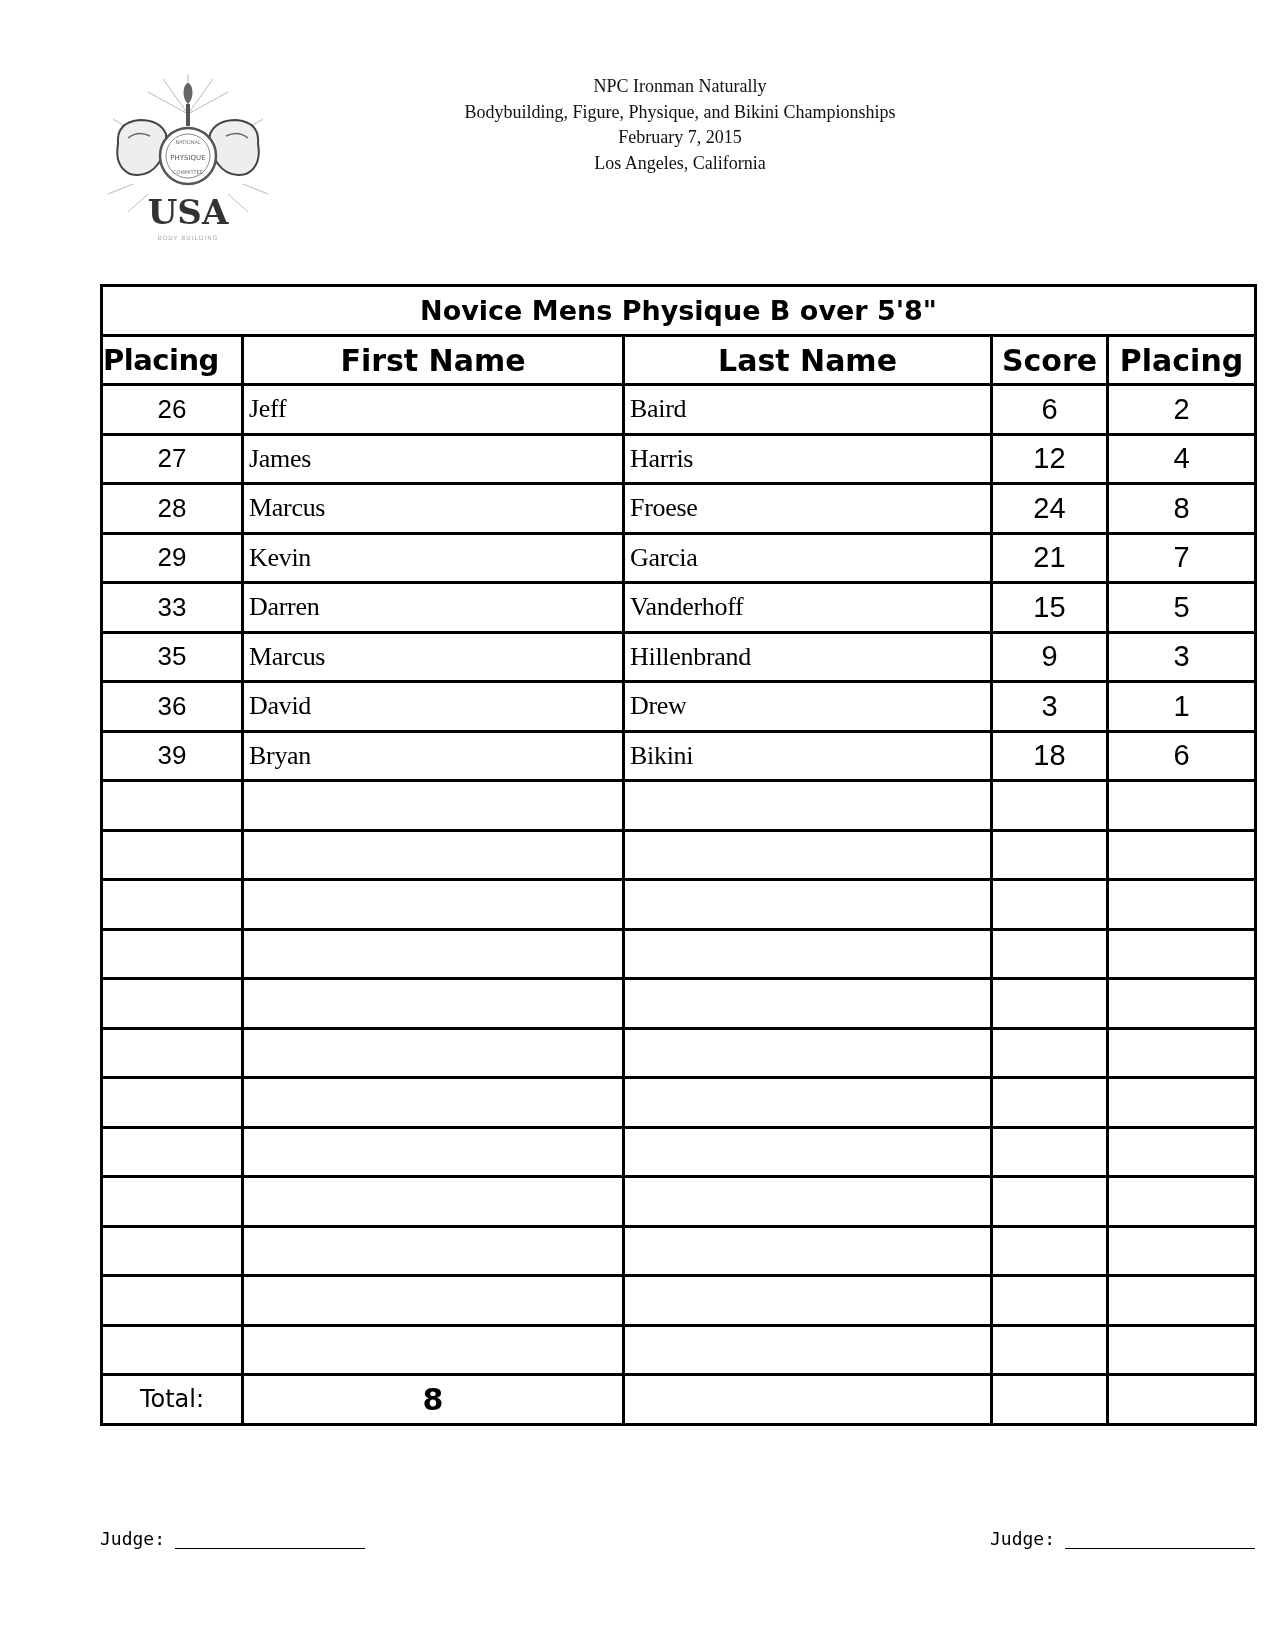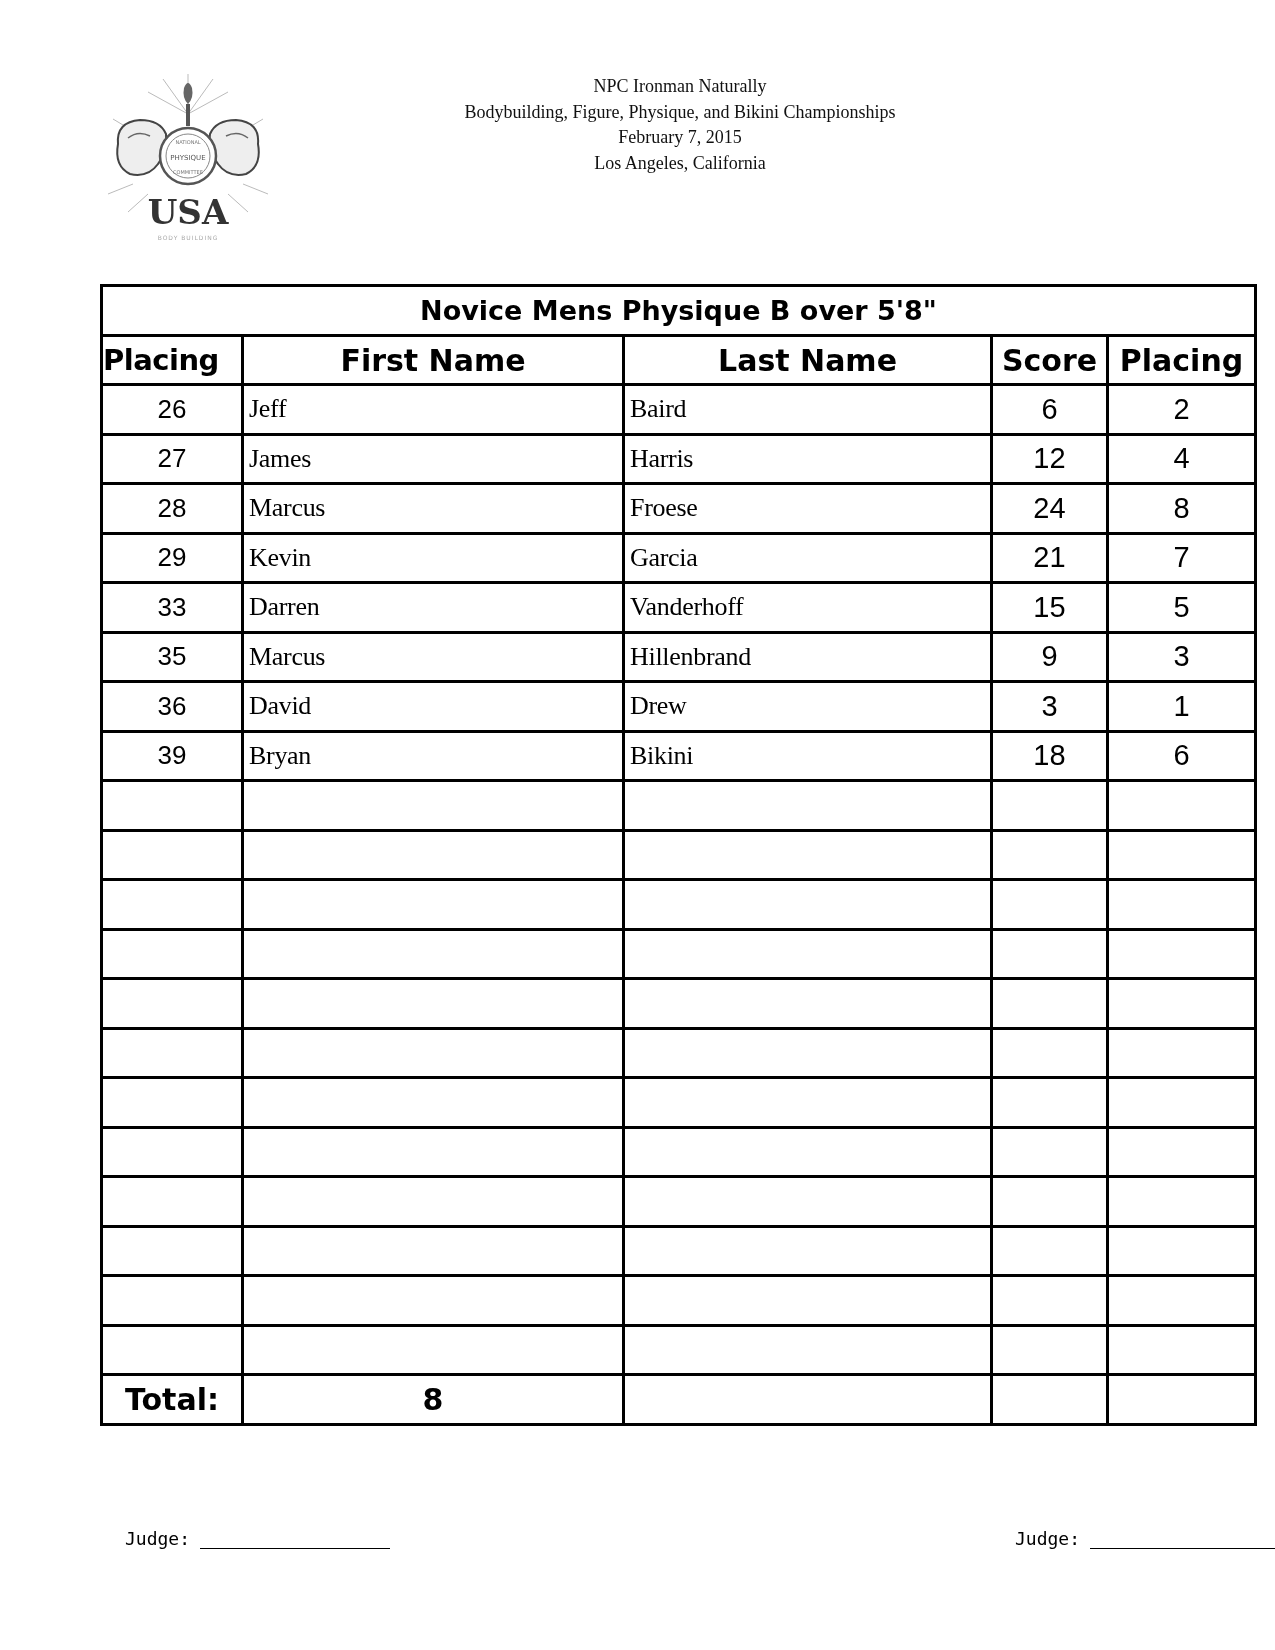--- a/index.html
+++ b/index.html
@@ -20,24 +20,24 @@
       height: 47px; text-align: center; font-family: "DejaVu Sans", sans-serif; font-weight: bold; font-size: 27px;
     }
     .results .hdr th {
       height: 46px; font-family: "DejaVu Sans", sans-serif; font-weight: bold; font-size: 30px; text-align: center;
     }
     .results .hdr th.num-h { text-align: left; font-size: 29px; letter-spacing: -0.5px; }
     .results tbody td { height: 46.5px; }
     .c-num { text-align: center; font-family: "Liberation Sans Narrow", "Liberation Sans", sans-serif; font-size: 26px; }
     .c-name { text-align: left; padding-left: 5px !important; font-family: Liberation Serif, serif; font-size: 26px; letter-spacing: -0.3px; }
     .c-score, .c-place { text-align: center; font-family: "Liberation Sans", sans-serif; font-size: 29px; }
-    .total-label { text-align: center; font-family: "DejaVu Sans", sans-serif; font-weight: bold; font-size: 30px; }
+    .total-label { text-align: center; font-family: "DejaVu Sans", sans-serif; font-weight: normal; font-size: 24px; }
     .total-value { text-align: center; font-family: "DejaVu Sans", sans-serif; font-weight: bold; font-size: 30px; }
 
-    .judge { position: absolute; top: 1528px; font-family: "DejaVu Sans Mono", monospace; font-size: 18px; display: flex; align-items: flex-end; margin-left: 25px; }
+    .judge { position: absolute; top: 1528px; font-family: "DejaVu Sans Mono", monospace; font-size: 18px; display: flex; align-items: flex-end; }
     .judge .line { display: inline-block; border-bottom: 1.5px solid #000; height: 18px; margin-left: 10px; }
     .judge-left { left: 100px; }
     .judge-left .line { width: 190px; }
     .judge-right { left: 990px; }
     .judge-right .line { width: 190px; }
   </style>
 </head>
 <body>
 
 <div class="logo">

